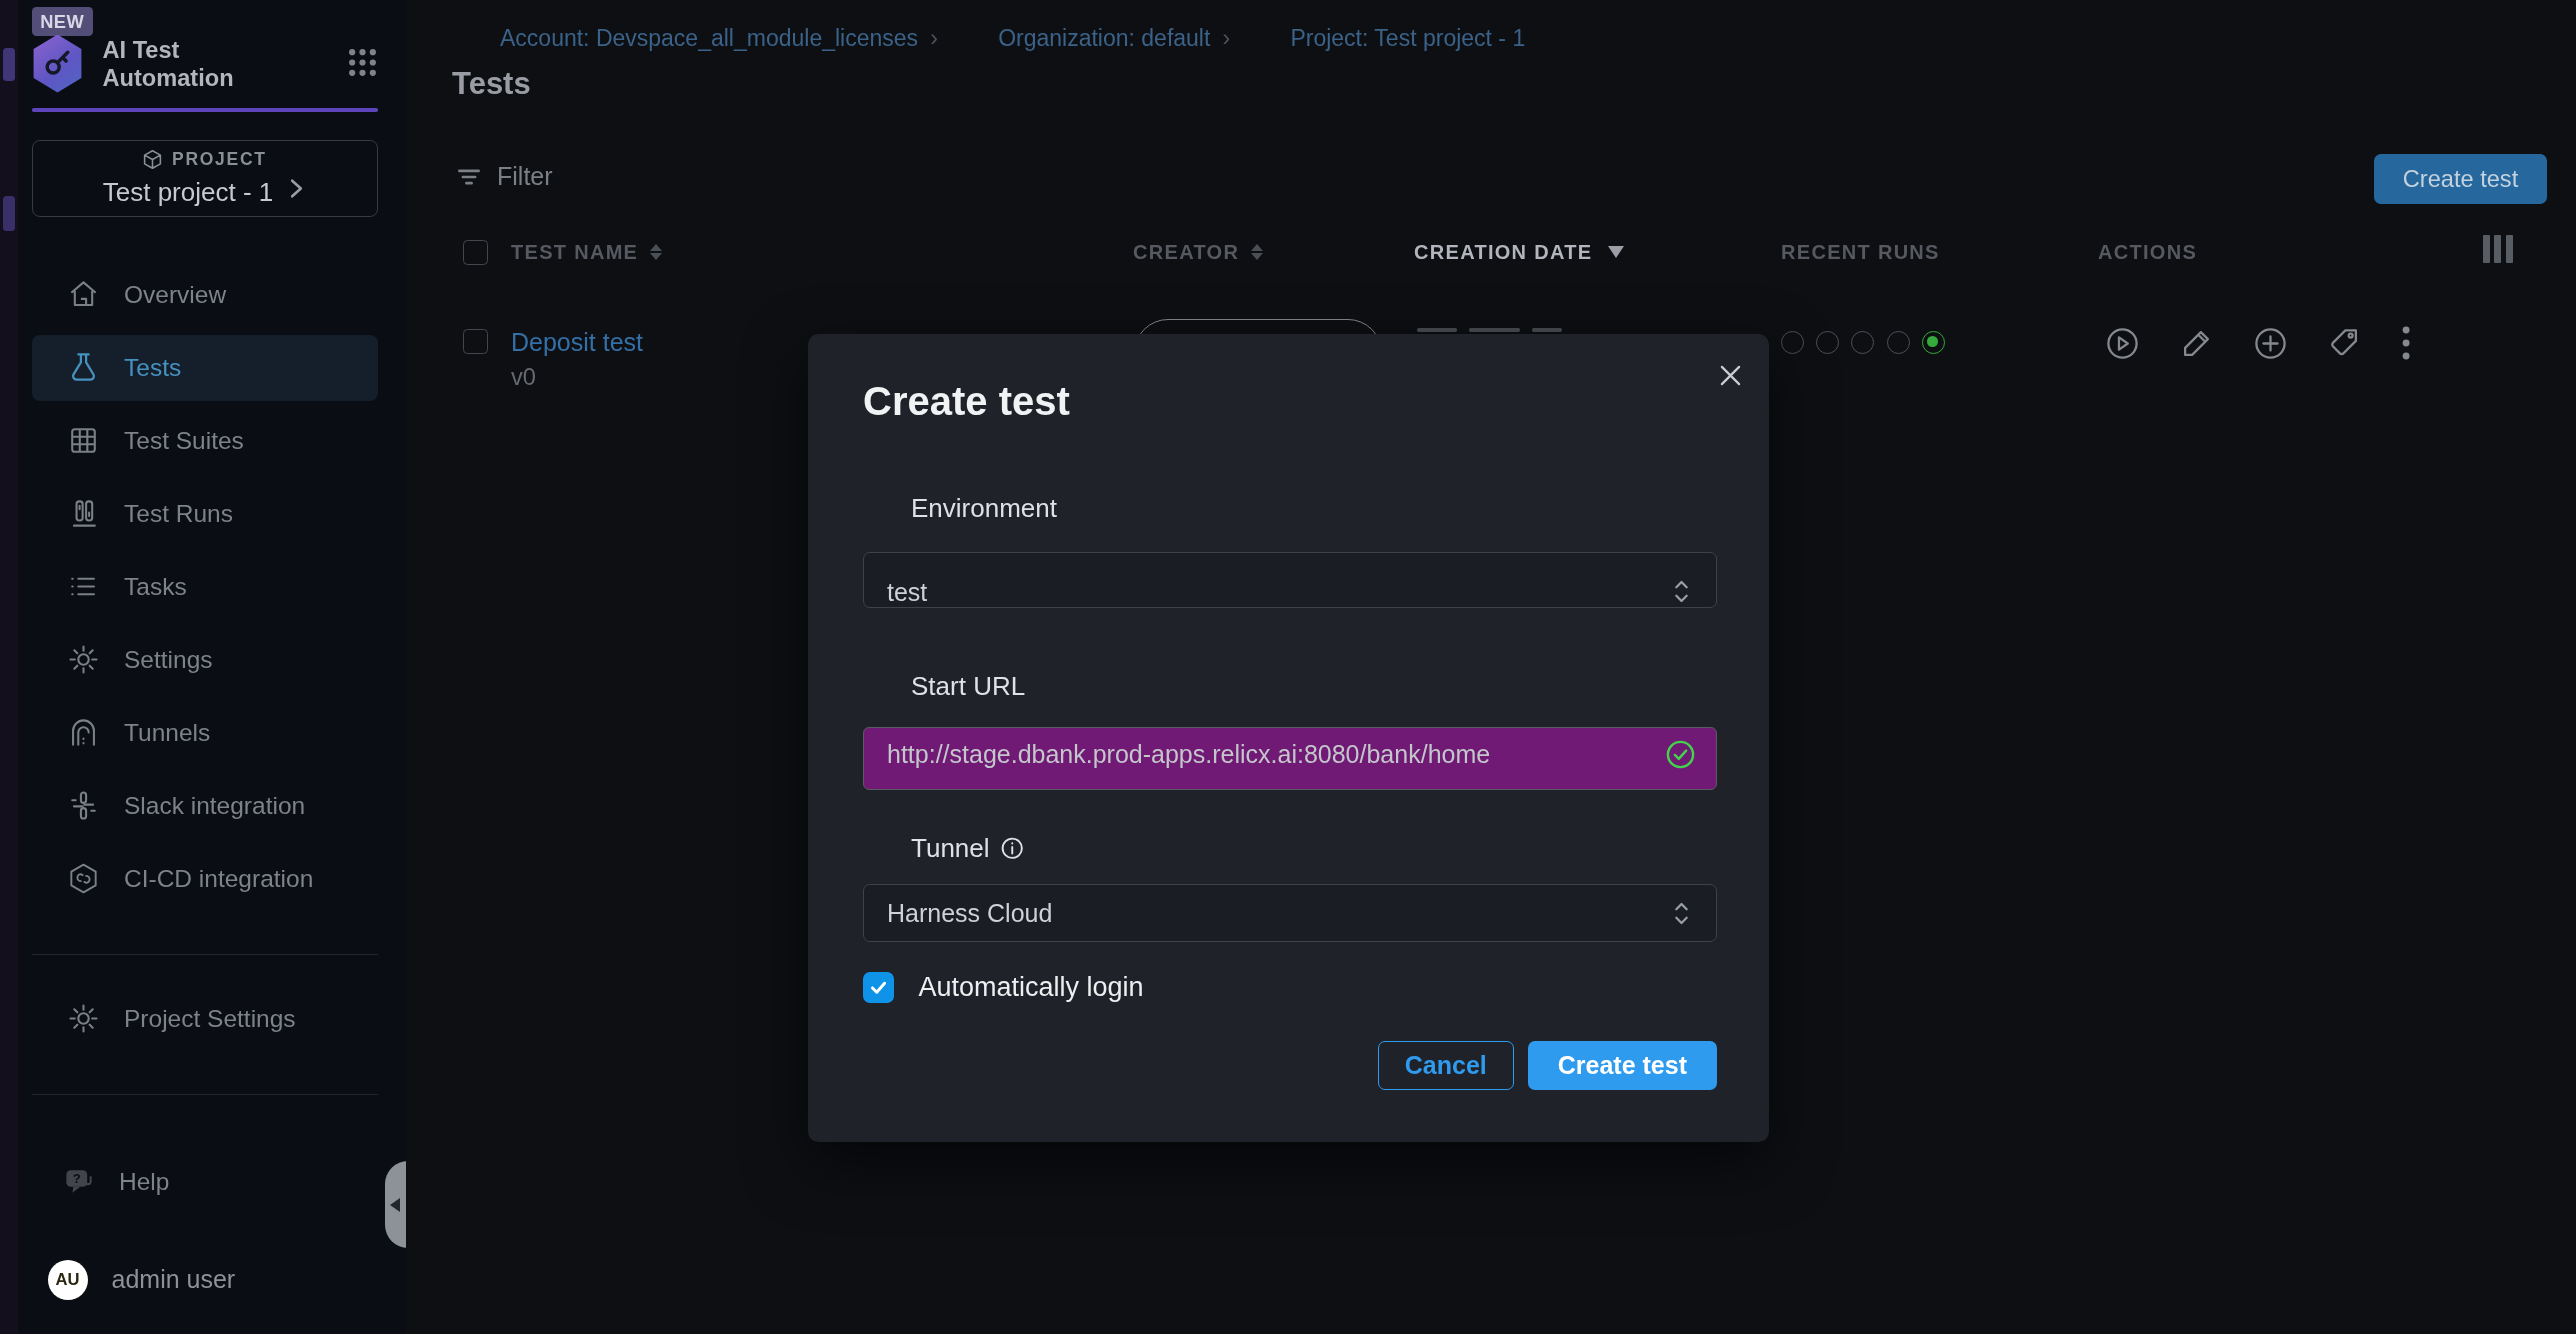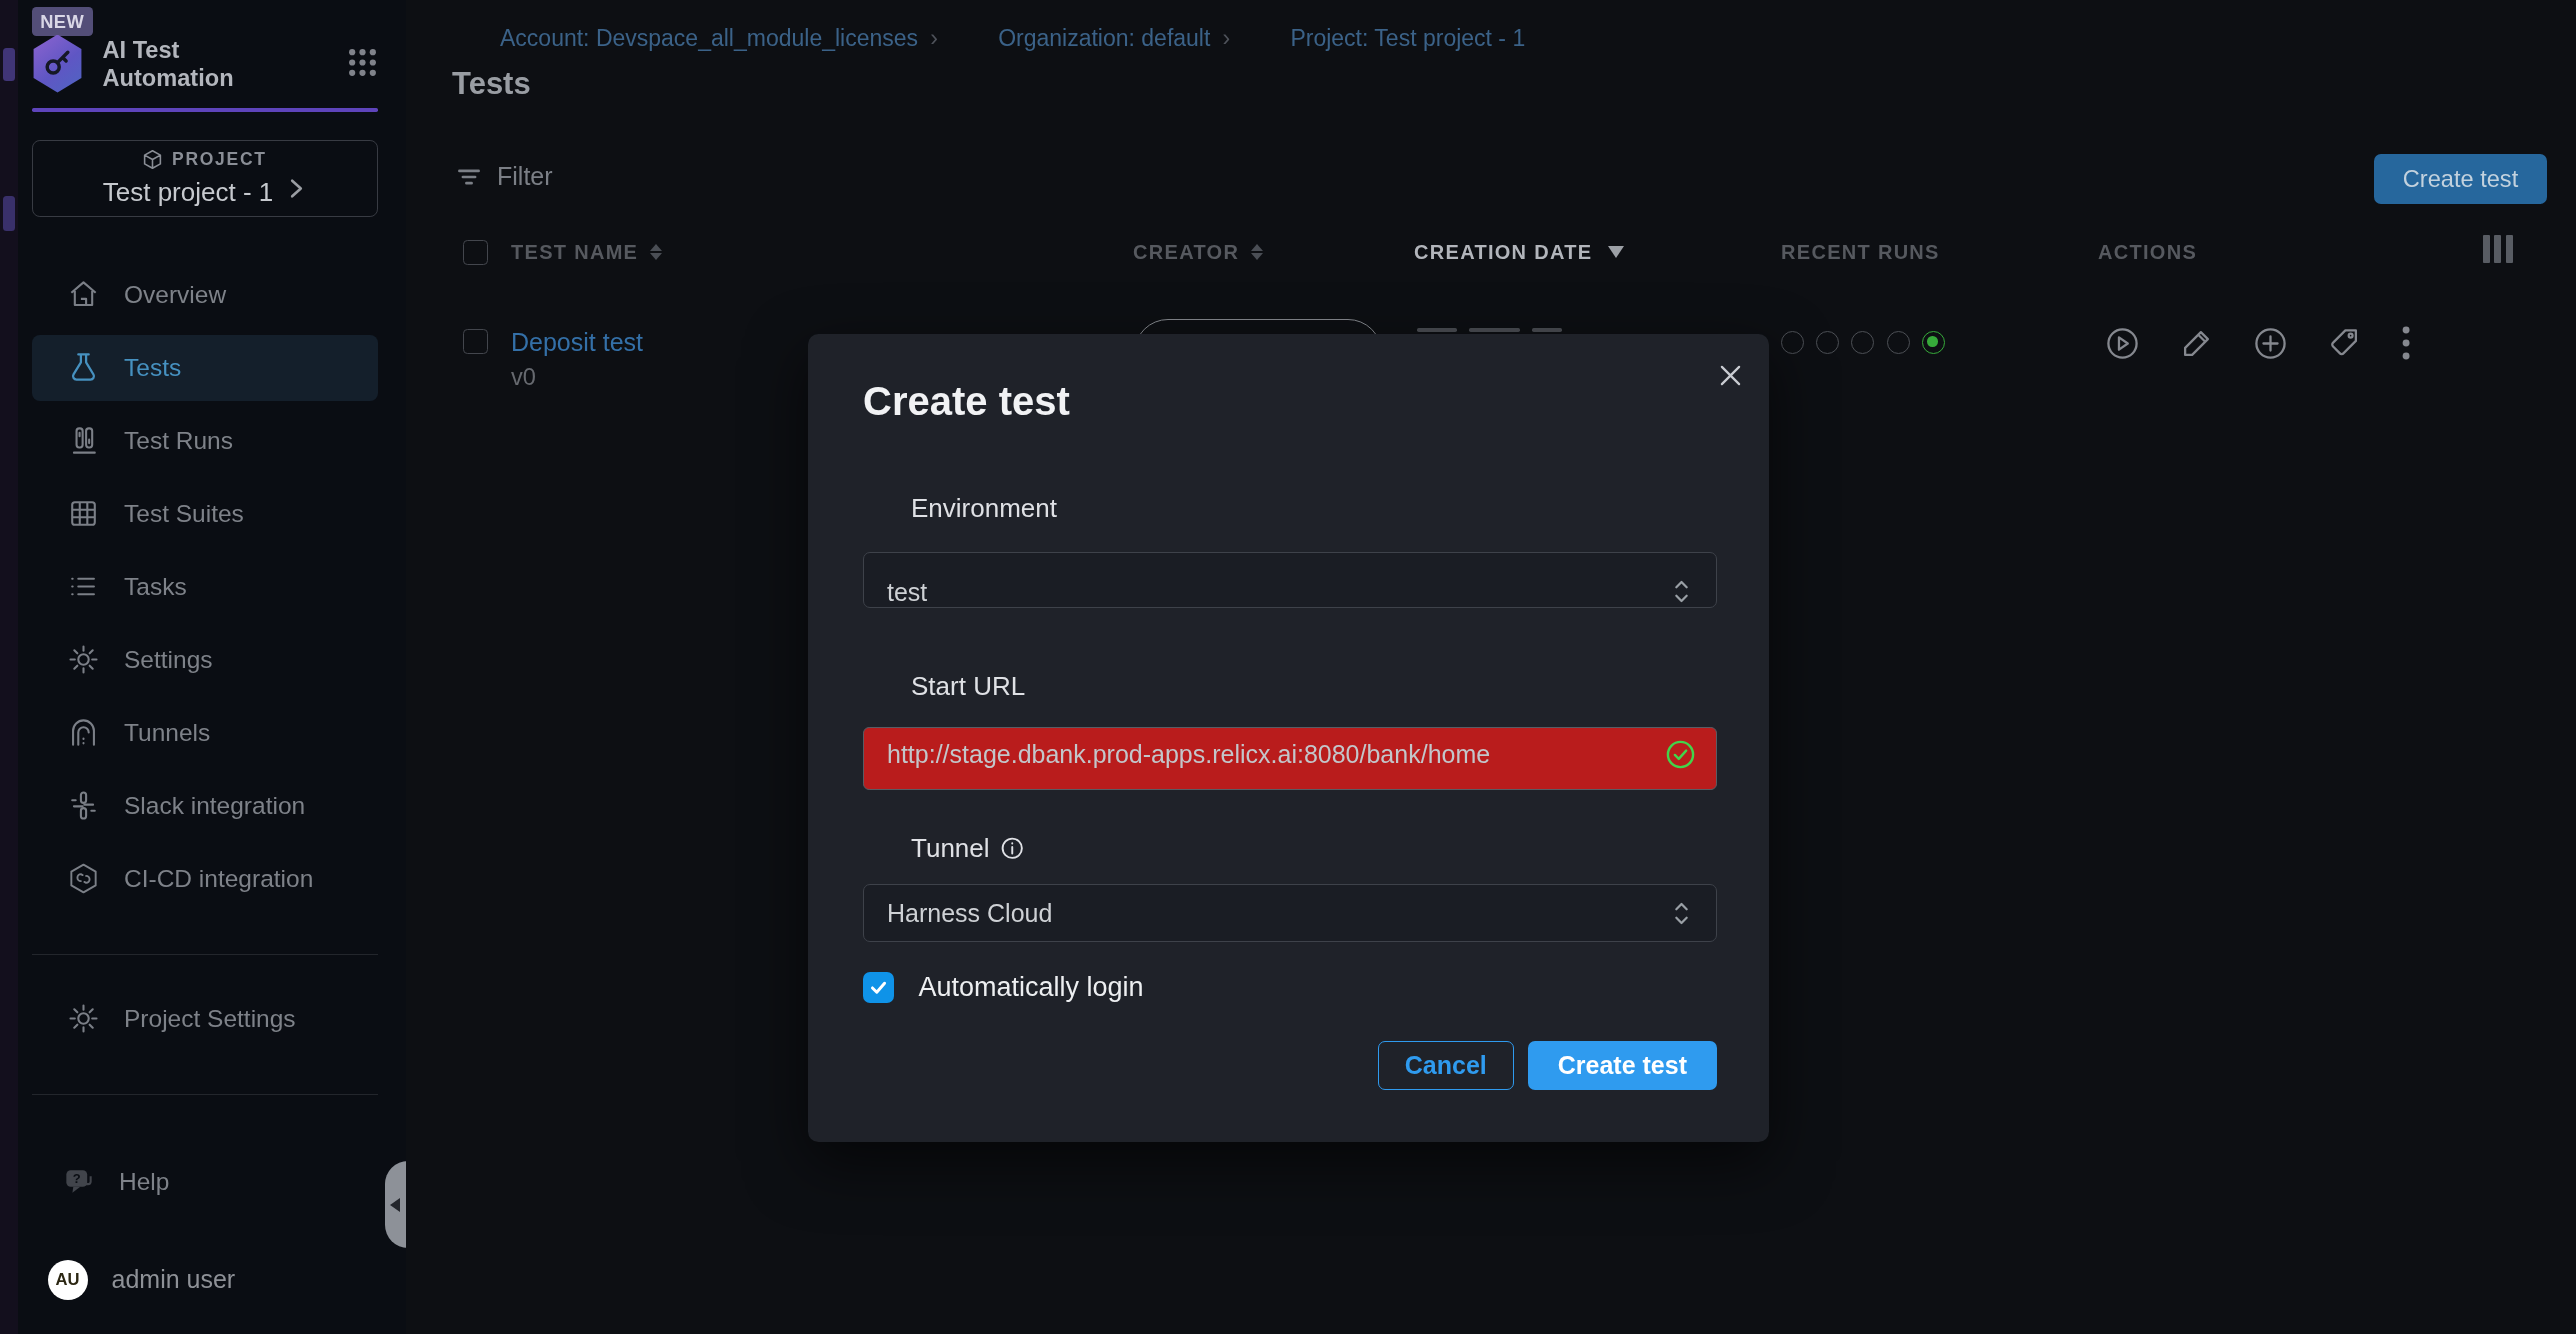--- a/index.html
+++ b/index.html
@@ -77,21 +77,21 @@
   .actions{position:absolute;left:1698px;top:14px;display:flex;align-items:center;gap:38px;}
   .actions svg{cursor:pointer;}
 
   
   .modal{position:absolute;left:808px;top:334px;width:961px;height:808px;background:#1f2229;border-radius:10.5px;box-shadow:0 21px 61px rgba(0,0,0,.6);}
   .modal-close{position:absolute;right:23px;top:26px;width:31px;height:31px;cursor:pointer;}
   .modal-title{position:absolute;left:55px;top:45px;color:#f1f2f4;font-size:40px;font-weight:700;}
   .fld-label{position:absolute;left:55px;color:#dfe1e5;font-size:26px;display:flex;align-items:center;gap:10.5px;margin-left:48px;}
   .select{position:absolute;left:55px;width:854px;box-sizing:border-box;background:#1a1d24;border:0.9px solid #3e424a;border-radius:7px;display:flex;align-items:center;padding:0 23px;color:#ced1d5;font-size:25px;cursor:pointer;}
   .select .chev{margin-left:auto;}
-  .text-input{position:absolute;left:55px;width:854px;box-sizing:border-box;background:#b91c1c;border:0.9px solid #595c63;border-radius:6.1px;display:flex;align-items:center;padding:0 19px 8px 23px;color:#c3c6ca;font-size:25px;}
+  .text-input{position:absolute;left:55px;width:854px;box-sizing:border-box;background:#701a75;border:0.9px solid #595c63;border-radius:6.1px;display:flex;align-items:center;padding:0 19px 8px 23px;color:#c3c6ca;font-size:25px;}
   .text-input .okicon{margin-left:auto;}
   .check-row{position:absolute;left:55px;top:638px;display:flex;align-items:center;gap:24.5px;cursor:pointer;}
   .checkbox{width:31px;height:31px;background:#0f93e8;border-radius:7px;display:flex;align-items:center;justify-content:center;}
   .check-label{color:#edeff1;font-size:27px;}
   .modal-btns{position:absolute;right:52px;top:707px;display:flex;gap:14px;}
   .btn{height:49px;border-radius:7px;font-size:25px;font-weight:600;font-family:inherit;cursor:pointer;display:flex;align-items:center;justify-content:center;box-sizing:border-box;}
   .btn.ghost{background:transparent;border:1.7px solid #2f9bef;color:#2f9bef;padding:0 26px;}
   .btn.primary{background:#2f9bef;border:none;color:#ffffff;padding:0 30px;}
 </style>
 </head>
@@ -156,33 +156,33 @@
         </svg>
         <span class="nlabel">Overview</span>
       </div>
       <div class="nav-item active">
         <svg class="nico" viewBox="0 0 38 38" fill="none" stroke="#4691c0" stroke-width="2.6" stroke-linecap="round" stroke-linejoin="round">
           <path d="M13 4 h12 M16 4 v9 L7.5 27 a4 4 0 0 0 3.5 6 h16 a4 4 0 0 0 3.5 -6 L22 13 V4"></path>
         </svg>
         <span class="nlabel">Tests</span>
       </div>
       <div class="nav-item">
+        <svg class="nico" viewBox="0 0 38 38" fill="none" stroke="#7b7f87" stroke-width="2.4">
+          <rect x="6" y="6" width="26" height="26" rx="3"></rect>
+          <path d="M6 14.7 h26 M6 23.4 h26 M14.7 6 v26 M23.4 6 v26"></path>
+        </svg>
+        <span class="nlabel">Test Suites</span>
+      </div>
+      <div class="nav-item">
         <svg class="nico" viewBox="0 0 38 38" fill="none" stroke="#7b7f87" stroke-width="2.4" stroke-linecap="round">
           <rect x="11" y="5" width="7" height="22" rx="3"></rect>
           <rect x="22" y="5" width="7" height="22" rx="3"></rect>
           <path d="M14.5 10 v4 M25.5 18 v4 M8 33 h24"></path>
         </svg>
         <span class="nlabel">Test Runs</span>
-      </div>
-      <div class="nav-item">
-        <svg class="nico" viewBox="0 0 38 38" fill="none" stroke="#7b7f87" stroke-width="2.4">
-          <rect x="6" y="6" width="26" height="26" rx="3"></rect>
-          <path d="M6 14.7 h26 M6 23.4 h26 M14.7 6 v26 M23.4 6 v26"></path>
-        </svg>
-        <span class="nlabel">Test Suites</span>
       </div>
       <div class="nav-item">
         <svg class="nico" viewBox="0 0 38 38" fill="none" stroke="#7b7f87" stroke-width="2.4" stroke-linecap="round">
           <path d="M13 10 h18 M13 19 h18 M13 28 h18 M6 10 h.5 M6 19 h.5 M6 28 h.5"></path>
         </svg>
         <span class="nlabel">Tasks</span>
       </div>
       <div class="nav-item">
         <svg class="nico" viewBox="0 0 38 38" fill="none" stroke="#7b7f87" stroke-width="2.4" stroke-linecap="round" stroke-linejoin="round">
           <circle cx="19" cy="19" r="6"></circle>

